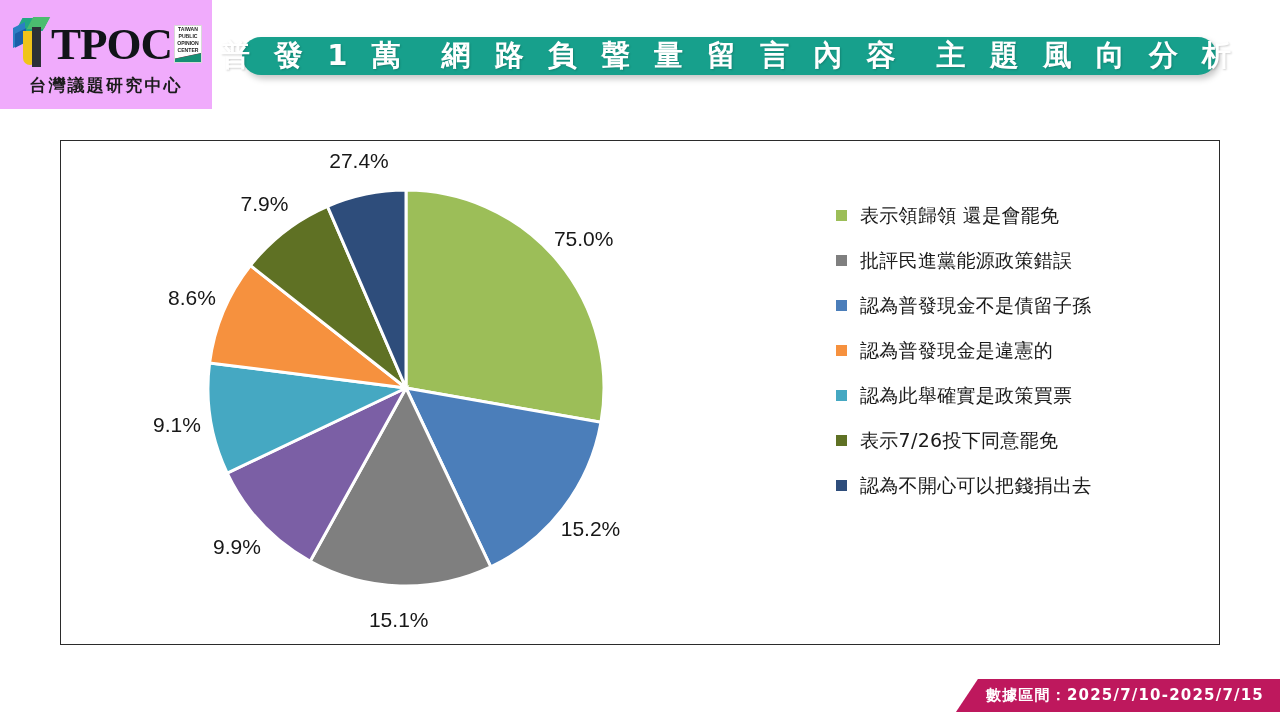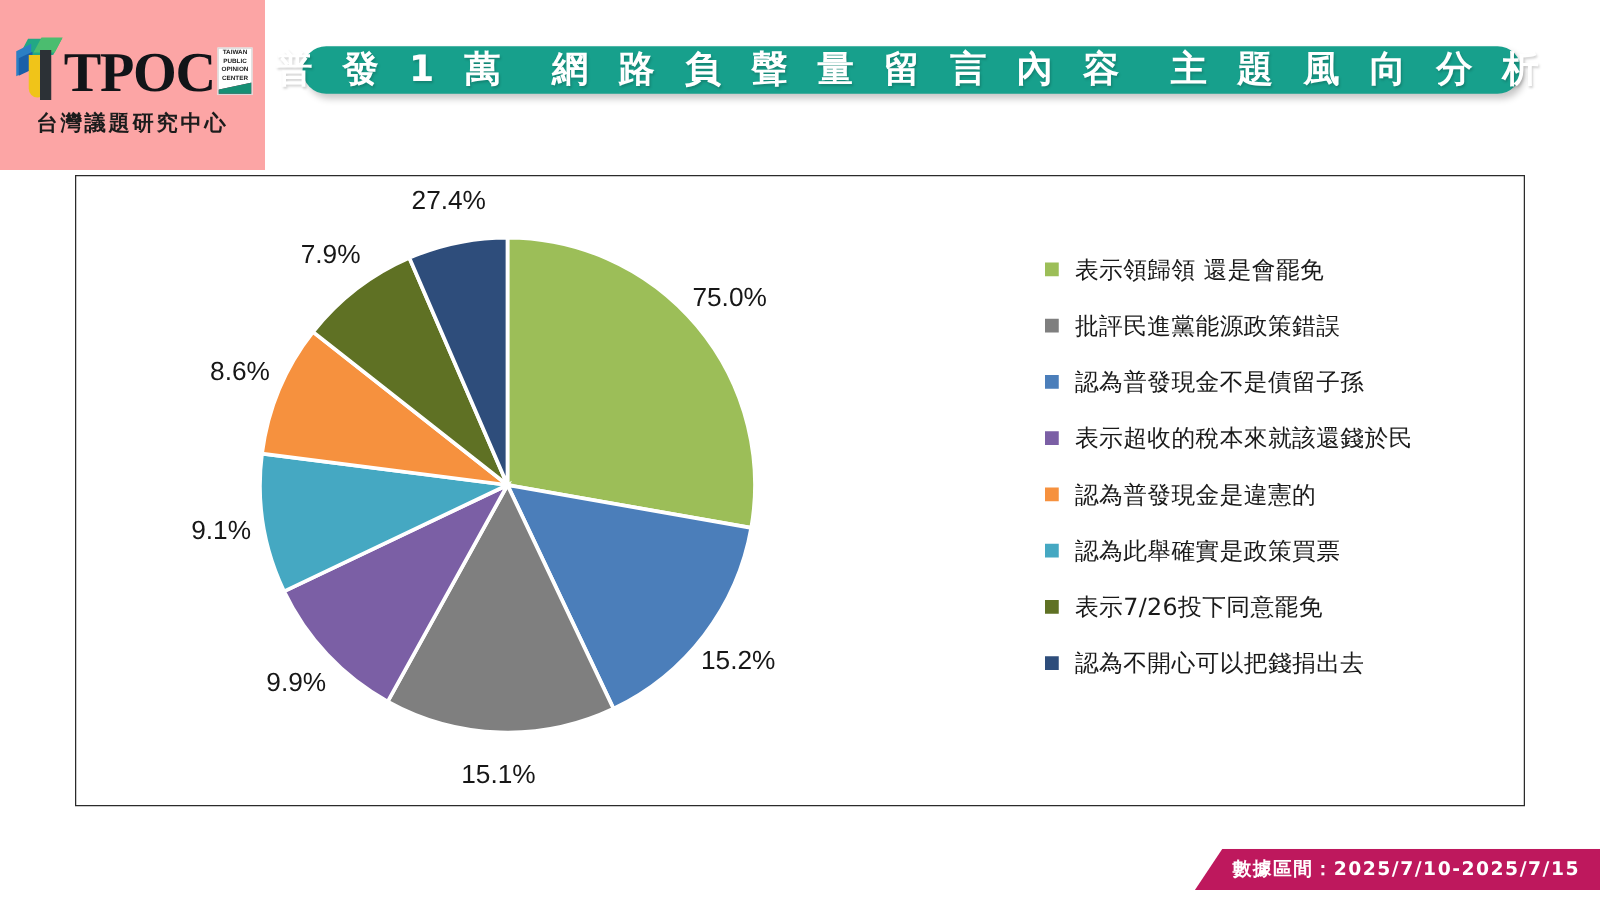--- a/index.html
+++ b/index.html
@@ -19,22 +19,22 @@
   #header {
     position: absolute;
     left: 0; top: 0;
     width: 1280px;
     height: 118px;
   }
   #logo-block {
     position: absolute;
     left: 0; top: 0;
     width: 212px;
-    height: 136px;
-    background: #fca5a5;
+    height: 109px;
+    background: #f0abfc;
     display: flex;
     flex-direction: column;
     align-items: center;
     justify-content: center;
   }
   #logo-row {
     display: flex;
     align-items: flex-end;
     height: 54px;
   }
@@ -302,24 +302,20 @@
       </div>
       <div class="legend-item">
         <span class="legend-swatch" style="background: rgb(127, 127, 127);"></span>
         <span class="legend-label">批評民進黨能源政策錯誤</span>
       </div>
       <div class="legend-item">
         <span class="legend-swatch" style="background: rgb(75, 126, 186);"></span>
         <span class="legend-label">認為普發現金不是債留子孫</span>
       </div>
       <div class="legend-item">
-        <span class="legend-swatch" style="background: rgb(123, 95, 165);"></span>
-        <span class="legend-label">表示超收的稅本來就該還錢於民</span>
-      </div>
-      <div class="legend-item">
         <span class="legend-swatch" style="background: rgb(246, 145, 62);"></span>
         <span class="legend-label">認為普發現金是違憲的</span>
       </div>
       <div class="legend-item">
         <span class="legend-swatch" style="background: rgb(69, 168, 194);"></span>
         <span class="legend-label">認為此舉確實是政策買票</span>
       </div>
       <div class="legend-item">
         <span class="legend-swatch" style="background: rgb(95, 113, 36);"></span>
         <span class="legend-label">表示7/26投下同意罷免</span>

